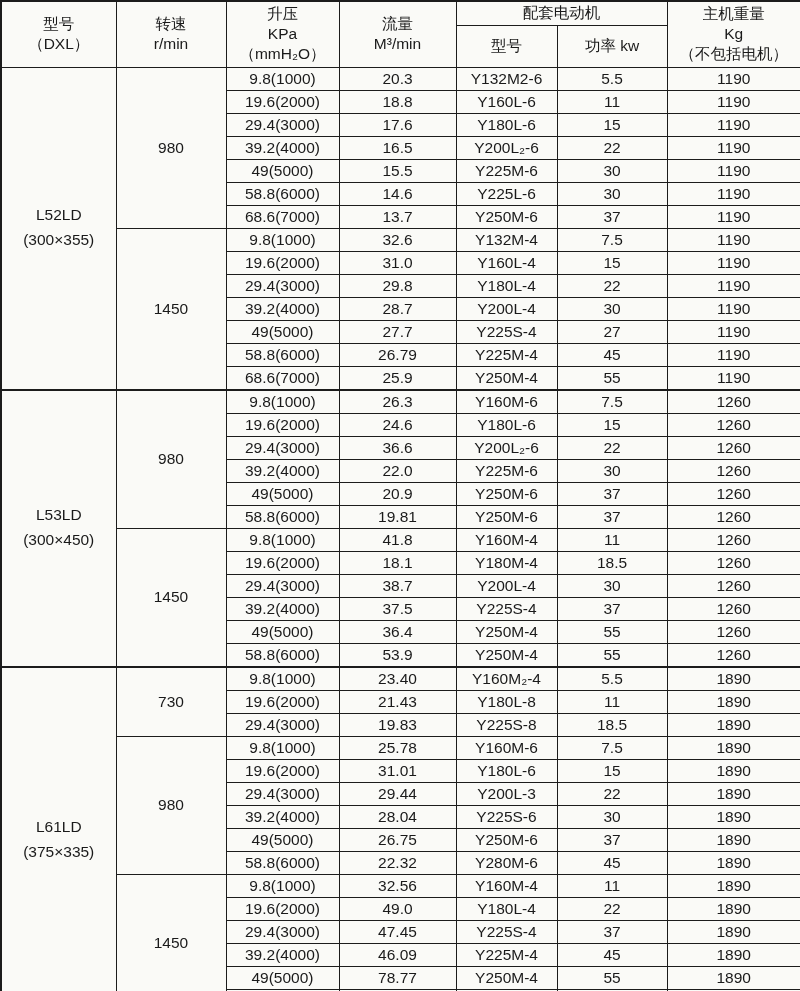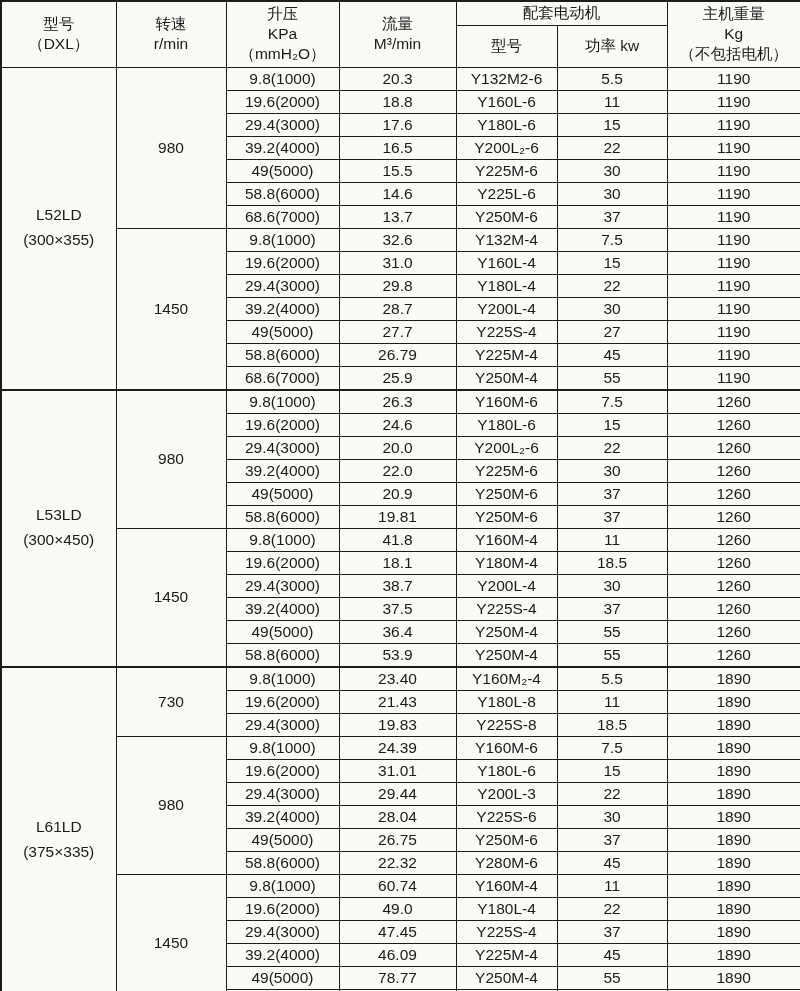--- a/index.html
+++ b/index.html
@@ -183,21 +183,21 @@
       </tr>
       <tr>
         <td>19.6(2000)</td>
         <td>24.6</td>
         <td>Y180L-6</td>
         <td>15</td>
         <td>1260</td>
       </tr>
       <tr>
         <td>29.4(3000)</td>
-        <td>20.0</td>
+        <td>36.6</td>
         <td>Y200L₂-6</td>
         <td>22</td>
         <td>1260</td>
       </tr>
       <tr>
         <td>39.2(4000)</td>
         <td>22.0</td>
         <td>Y225M-6</td>
         <td>30</td>
         <td>1260</td>
@@ -279,21 +279,21 @@
       <tr>
         <td>29.4(3000)</td>
         <td>19.83</td>
         <td>Y225S-8</td>
         <td>18.5</td>
         <td>1890</td>
       </tr>
       <tr>
         <td rowspan="6">980</td>
         <td>9.8(1000)</td>
-        <td>24.39</td>
+        <td>25.78</td>
         <td>Y160M-6</td>
         <td>7.5</td>
         <td>1890</td>
       </tr>
       <tr>
         <td>19.6(2000)</td>
         <td>31.01</td>
         <td>Y180L-6</td>
         <td>15</td>
         <td>1890</td>
@@ -322,21 +322,21 @@
       <tr>
         <td>58.8(6000)</td>
         <td>22.32</td>
         <td>Y280M-6</td>
         <td>45</td>
         <td>1890</td>
       </tr>
       <tr>
         <td rowspan="6">1450</td>
         <td>9.8(1000)</td>
-        <td>60.74</td>
+        <td>32.56</td>
         <td>Y160M-4</td>
         <td>11</td>
         <td>1890</td>
       </tr>
       <tr>
         <td>19.6(2000)</td>
         <td>49.0</td>
         <td>Y180L-4</td>
         <td>22</td>
         <td>1890</td>

